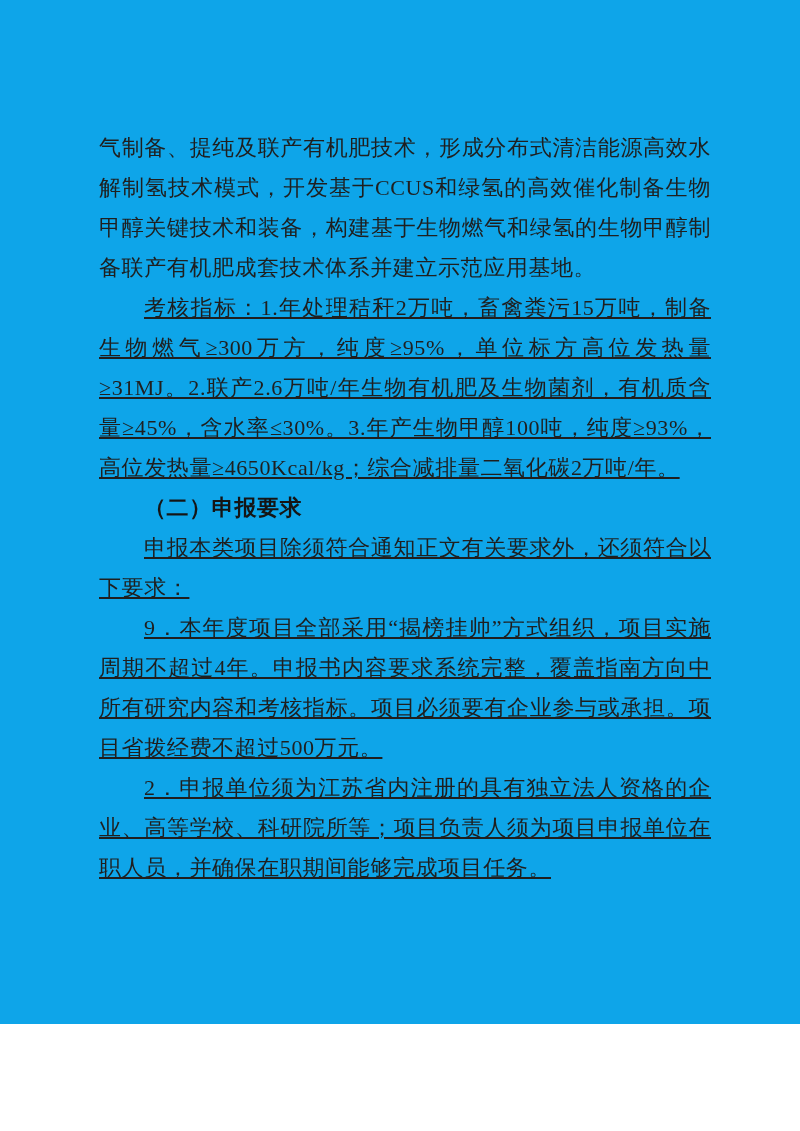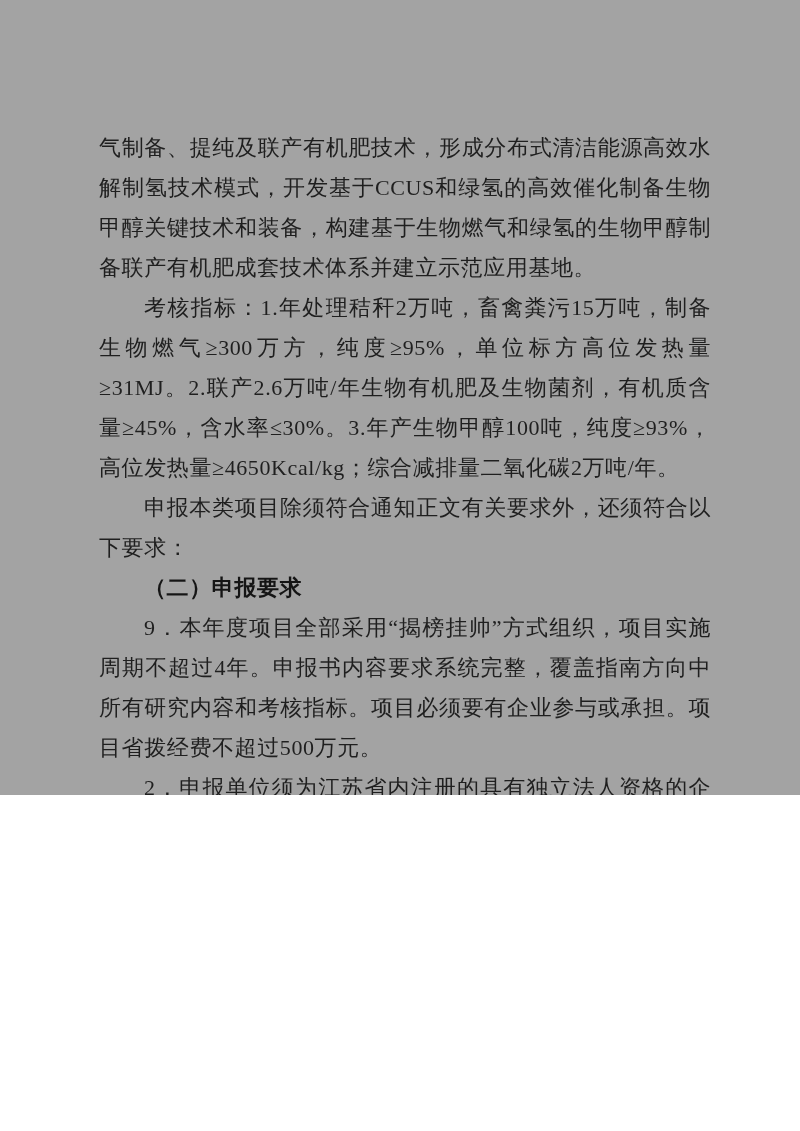--- a/index.html
+++ b/index.html
@@ -1,40 +1,40 @@
 <!DOCTYPE html>
 <html><head>
 <meta charset="utf-8">
 <style>
   html, body { margin: 0; padding: 0; }
   body { background: #ffffff; }
   .page {
     position: relative;
     width: 800px;
-    height: 795px;
-    background: #a3a3a3;
+    height: 1024px;
+    background: #0ea5e9;
     overflow: hidden;
     font-family: "Liberation Serif", "DejaVu Serif", serif;
     color: #1f1f1f;
   }
   .content {
     position: absolute;
     left: 99px;
     top: 128px;
     width: 612px;
   }
   .para {
     margin: 0;
     font-size: 22px;
     line-height: 40px;
     text-align: justify;
     text-justify: inter-ideograph;
     letter-spacing: 0.6px;
   }
-  .indent { text-indent: 45px; }
+  .indent { text-indent: 45px; text-decoration: underline; }
   .heading {
     font-family: "Liberation Sans", "DejaVu Sans", sans-serif;
     font-weight: 700;
     font-size: 22px;
     line-height: 40px;
     text-indent: 45px;
     text-align: left;
     color: #151515;
   }
   .footer {
@@ -49,19 +49,19 @@
     margin-top: 40px;
   }
 </style>
 </head>
 <body>
 
 <div class="page">
   <div class="content">
     <p class="para">气制备、提纯及联产有机肥技术，形成分布式清洁能源高效水解制氢技术模式，开发基于CCUS和绿氢的高效催化制备生物甲醇关键技术和装备，构建基于生物燃气和绿氢的生物甲醇制备联产有机肥成套技术体系并建立示范应用基地。</p>
     <p class="para indent">考核指标：1.年处理秸秆2万吨，畜禽粪污15万吨，制备生物燃气≥300万方，纯度≥95%，单位标方高位发热量≥31MJ。2.联产2.6万吨/年生物有机肥及生物菌剂，有机质含量≥45%，含水率≤30%。3.年产生物甲醇100吨，纯度≥93%，高位发热量≥4650Kcal/kg；综合减排量二氧化碳2万吨/年。</p>
+    <p class="para heading">（二）申报要求</p>
     <p class="para indent">申报本类项目除须符合通知正文有关要求外，还须符合以下要求：</p>
-    <p class="para heading">（二）申报要求</p>
     <p class="para indent">9．本年度项目全部采用“揭榜挂帅”方式组织，项目实施周期不超过4年。申报书内容要求系统完整，覆盖指南方向中所有研究内容和考核指标。项目必须要有企业参与或承担。项目省拨经费不超过500万元。</p>
     <p class="para indent">2．申报单位须为江苏省内注册的具有独立法人资格的企业、高等学校、科研院所等；项目负责人须为项目申报单位在职人员，并确保在职期间能够完成项目任务。</p>
   </div>
   <div class="footer">— 24 —</div>
 </div>
 
 </body></html>

